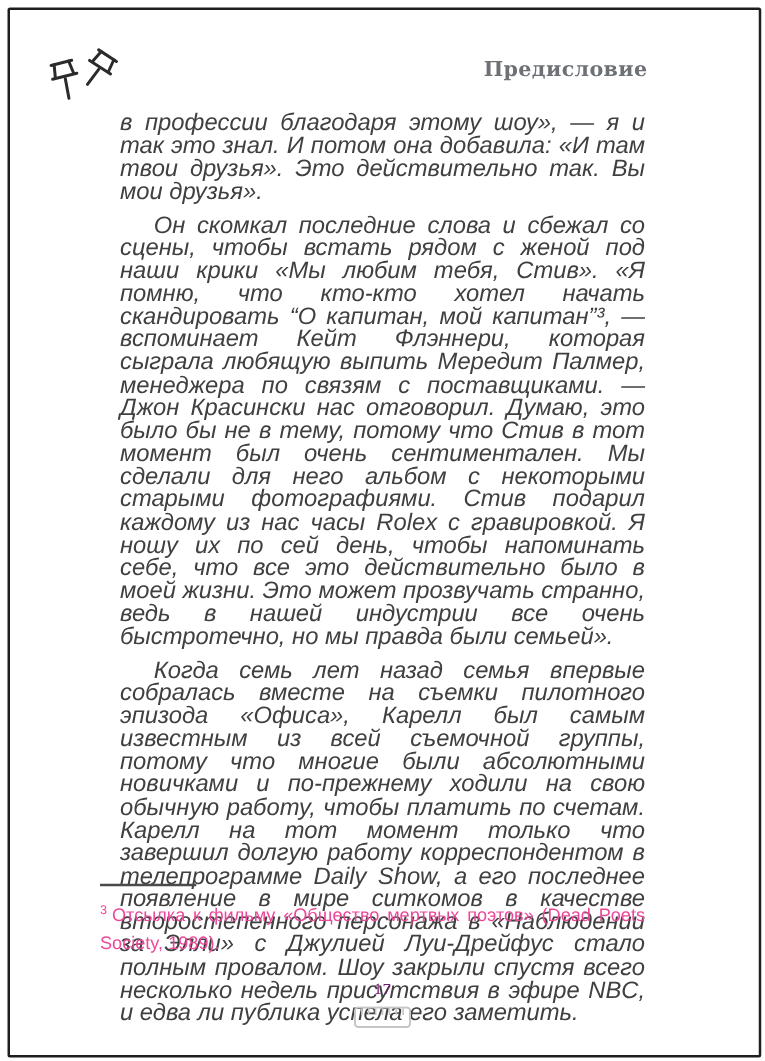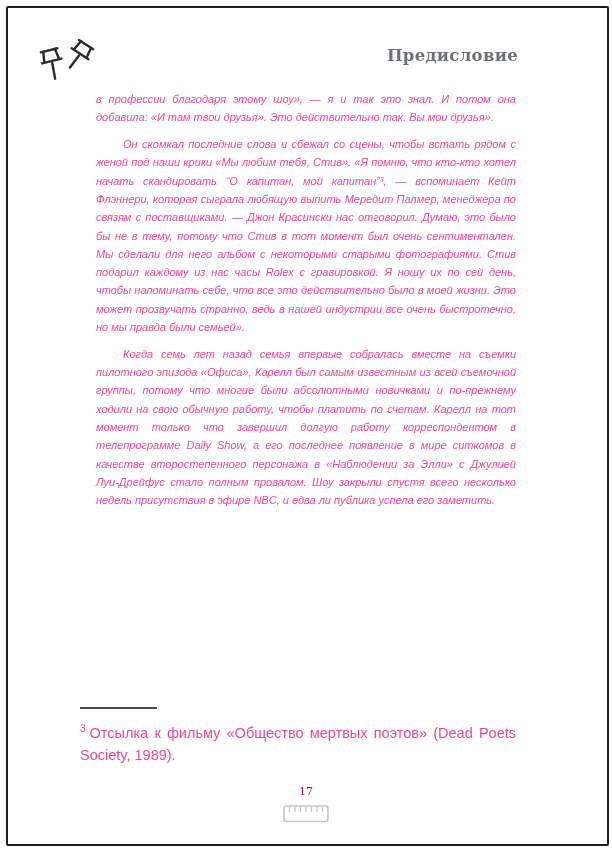--- a/index.html
+++ b/index.html
@@ -24,23 +24,23 @@
     position:absolute;top:46px;right:94px;
     font-family:"DejaVu Serif",serif;
     font-weight:700;
     font-size:16.5px;
     color:#6d7176;
     letter-spacing:.3px;
   }
   .body-text{
     position:absolute;left:96px;top:90px;width:420px;
     font-style:italic;
-    font-size:11px;
+    font-size:19px;
     line-height:18.3px;
-    color:#ec4899;
+    color:#404040;
     text-align:justify;
   }
   .body-text p{margin:0 0 8.5px 0;text-indent:27px;}
   .body-text p.first{text-indent:0;}
   .footnote-sep{
     position:absolute;left:80px;top:707px;width:77px;height:0;
     border-top:2px solid #4a4a4a;
   }
   .footnote{
     position:absolute;left:80px;top:722px;width:436px;

